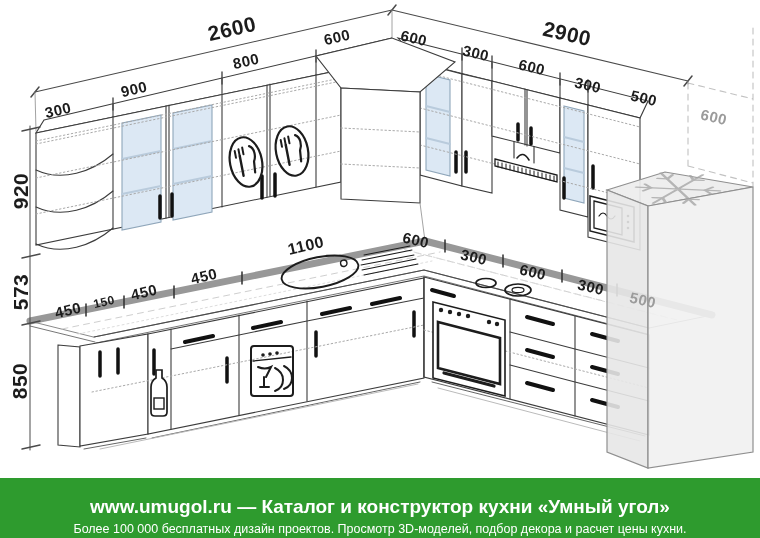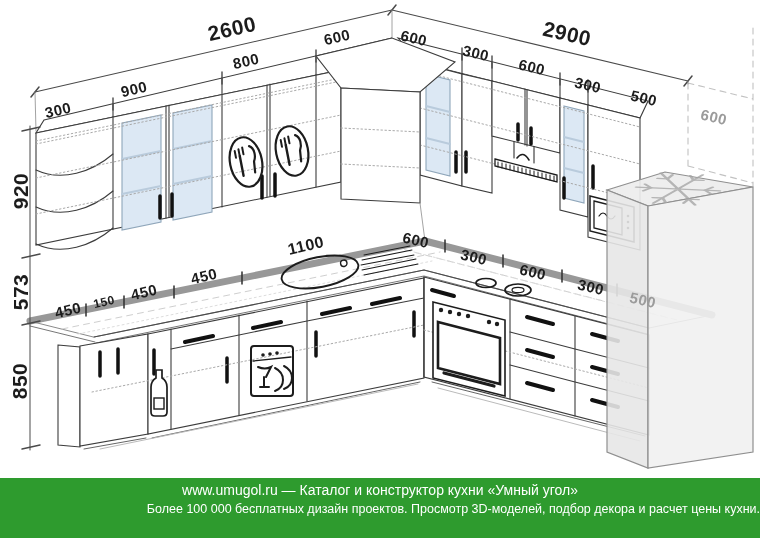--- a/index.html
+++ b/index.html
@@ -2,22 +2,22 @@
 <html><head>
 <meta charset="utf-8">
 <style>
   html,body{margin:0;padding:0;background:#fff;}
   .stage{position:relative;width:760px;height:538px;overflow:hidden;background:#fff;
          font-family:"Liberation Sans","DejaVu Sans",sans-serif;}
   .drawing-svg{position:absolute;left:0;top:0;}
   #dim-labels{position:absolute;left:0;top:0;width:760px;height:478px;pointer-events:none;}
   #dim-labels .dim{position:absolute;font-weight:bold;white-space:nowrap;letter-spacing:0.5px;}
   .footer{position:absolute;left:0;top:478px;width:760px;height:60px;text-align:center;}
-  .f-title{font-size:14px;font-weight:normal;padding-top:4px;}
-  .f-sub{font-size:12.5px;margin-top:4px;text-align:right;}
+  .f-title{font-size:19px;font-weight:bold;padding-top:18px;}
+  .f-sub{font-size:12.5px;margin-top:4px;}
 </style>
 </head>
 <body>
 
 <div class="stage" style="background: rgb(255, 255, 255);">
 
 <svg class="drawing-svg" width="760" height="478" viewBox="0 0 760 478" fill="none" stroke-linecap="round">
 
   <g stroke="#3c3c3c" stroke-width="1.1">
 

